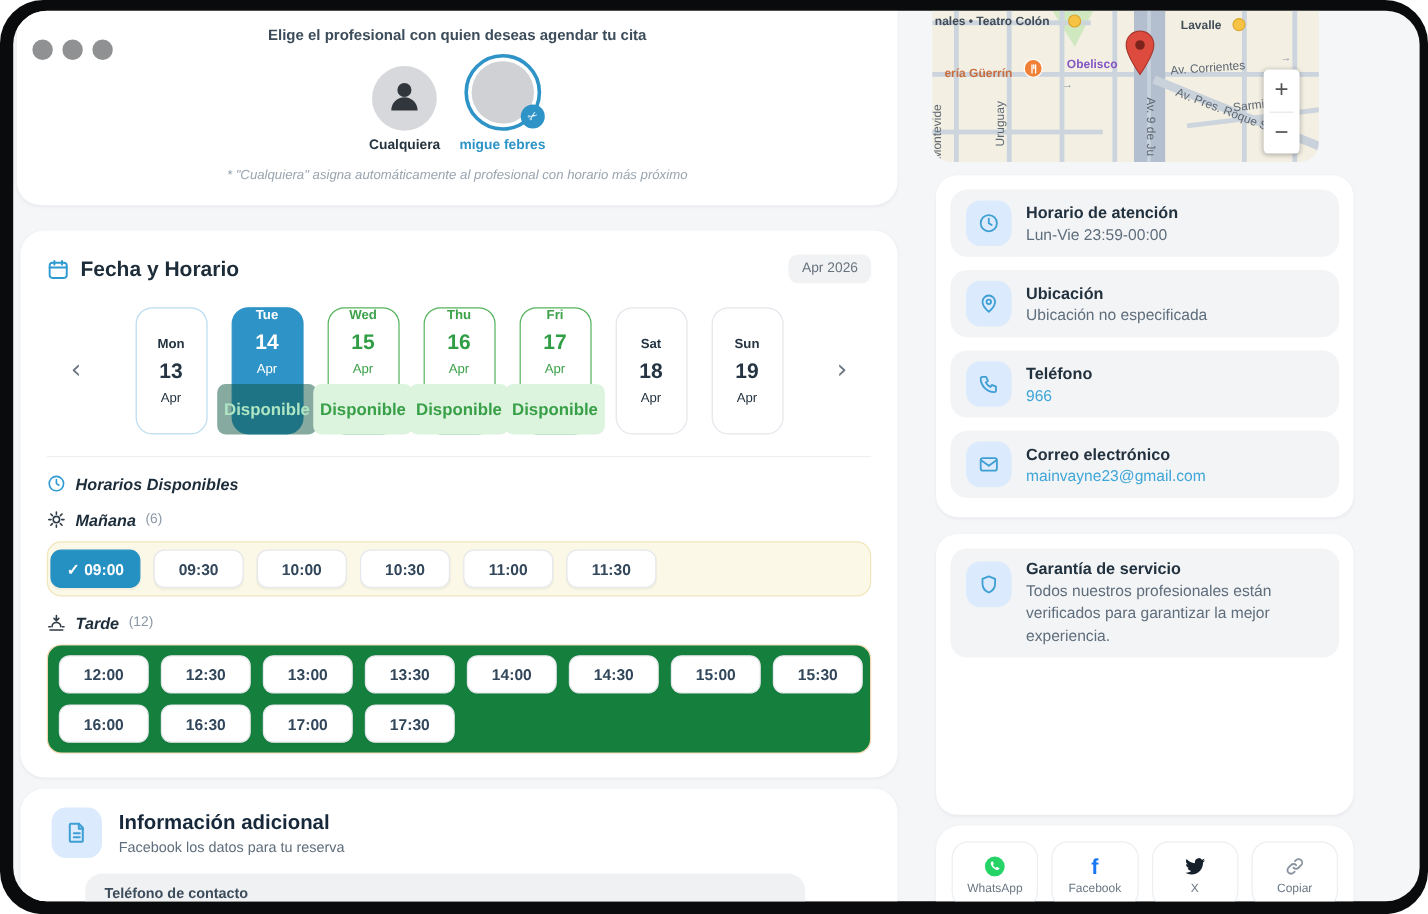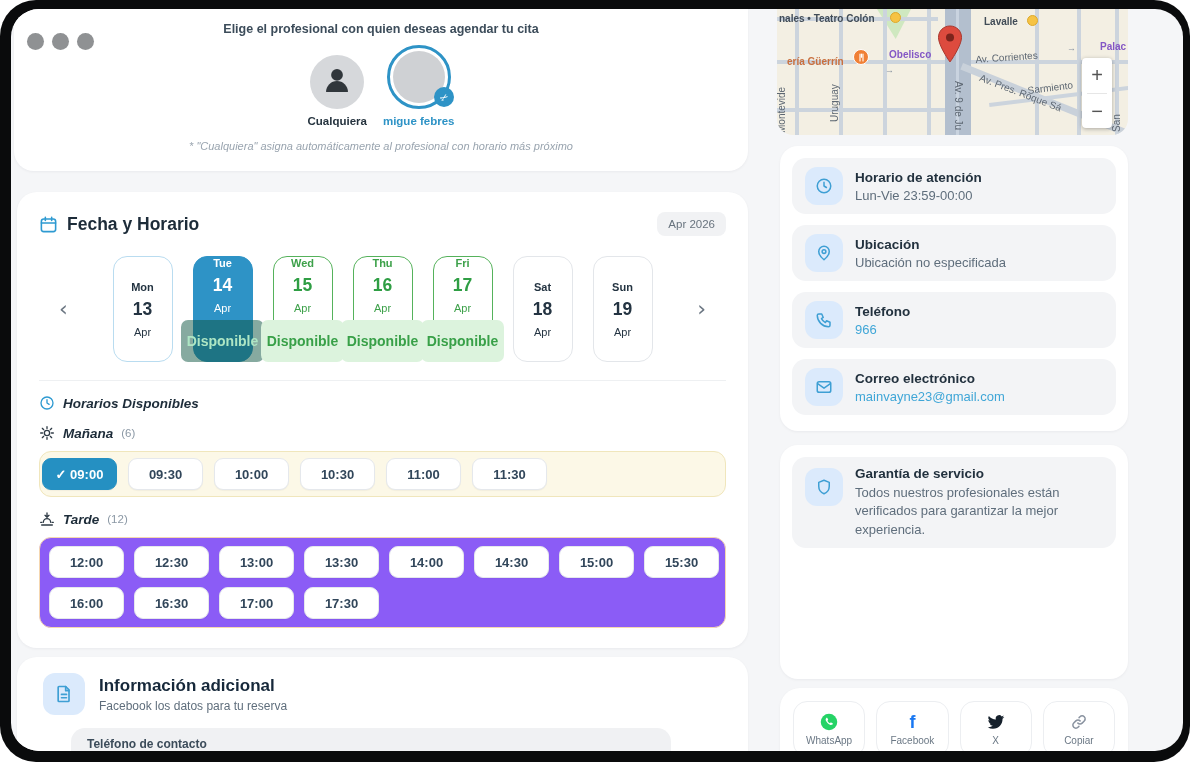--- a/index.html
+++ b/index.html
@@ -60,42 +60,42 @@
   .day.selected { background:#2e93c6; border-color:#2e93c6; color:#fff; }
   .day.selected .day-badge { background:rgba(13,85,66,.5); color:#aee6c4; }
   .sched-divider { margin-top:18px; height:1px; background:#eef0f2; }
   .sect-label { margin-top:14px; display:flex; align-items:center; gap:8px; }
   .sect-label .ic { width:16px; height:16px; color:#2e9ad1; }
   .sect-label .ic.dark { color:#2f3b46; }
   .sect-label .t { font-size:13.5px; font-weight:700; color:#1d2c39;font-style:italic; }
   .sect-label .c { font-size:11.5px; color:#8b98a5; }
   .slot-box { margin-top:10px; border-radius:12px; padding:6px 2px; display:flex; gap:11px; }
   .slot-box.morning { background:#fcf8e7; border:1px solid #f0e6bc; height:46px; }
-  .slot-box.afternoon { background:#8b5cf6; border:1px solid #f5d7b0; display:grid;
+  .slot-box.afternoon { background:#15803d; border:1px solid #f5d7b0; display:grid;
     grid-template-columns:repeat(8, 1fr); gap:9px 10px; padding:8px 9px; }
   .slot { height:32px; min-width:75px; border-radius:9px; background:#fff; border:1px solid #e5e8ec;
     font-size:13px; font-weight:600; color:#31465a; cursor:pointer;
     display:flex; align-items:center; justify-content:center;
     font-family:"Liberation Sans", sans-serif; box-shadow:0 1px 1px rgba(16,24,40,.04); }
   .slot.selected { background:#2590c2; border-color:#2590c2; color:#fff; }
 
   
   #card-additional { left:6px; top:648px; width:731px; height:120px; padding:16px 26px; }
   .add-head { display:flex; align-items:center; gap:14px; }
   .isq { width:42px; height:42px; border-radius:12px; background:#dbeafc; flex:0 0 auto;
     display:flex; align-items:center; justify-content:center; color:#3e9fd4; }
   .isq svg { width:20px; height:20px; }
   .add-title { font-size:17px; font-weight:700; color:#16283a; }
   .add-sub { margin-top:3px; font-size:12px; color:#5f6e7c; }
   .add-field { margin-top:13px; margin-left:28px; width:600px; height:40px; background:#f0f1f3;
     border-radius:14px 14px 0 0; padding:9px 16px; cursor:text; }
   .add-field-label { font-size:12px; font-weight:600; color:#3c4c5a; }
 
   
-  #map { position:absolute; left:766px; top:0; width:351px; height:126px; background:#f3efe3;
+  #map { position:absolute; left:766px; top:0; width:322px; height:126px; background:#f3efe3;
     border-radius:0 0 16px 16px; overflow:hidden; cursor:grab; }
   .st { position:absolute; background:#ccd4dd; }
   .st.v { width:4px; top:-5px; bottom:-5px; }
   .st.h { height:4px; left:-5px; right:-5px; }
   .avenue { position:absolute; left:168px; top:-5px; width:26px; height:140px; background:#b3bfce; }
   .avenue:after { content:""; position:absolute; left:11px; top:0; bottom:0; width:3px; background:#c9d3df; }
   .diag { position:absolute; left:186px; top:54px; width:235px; height:7px; background:#c9d1da;
     transform:rotate(22deg); transform-origin:0 0; }
   .diag2 { position:absolute; left:212px; top:94px; width:150px; height:4px; background:#ccd4dd;
     transform:rotate(-7deg); transform-origin:0 0; }

